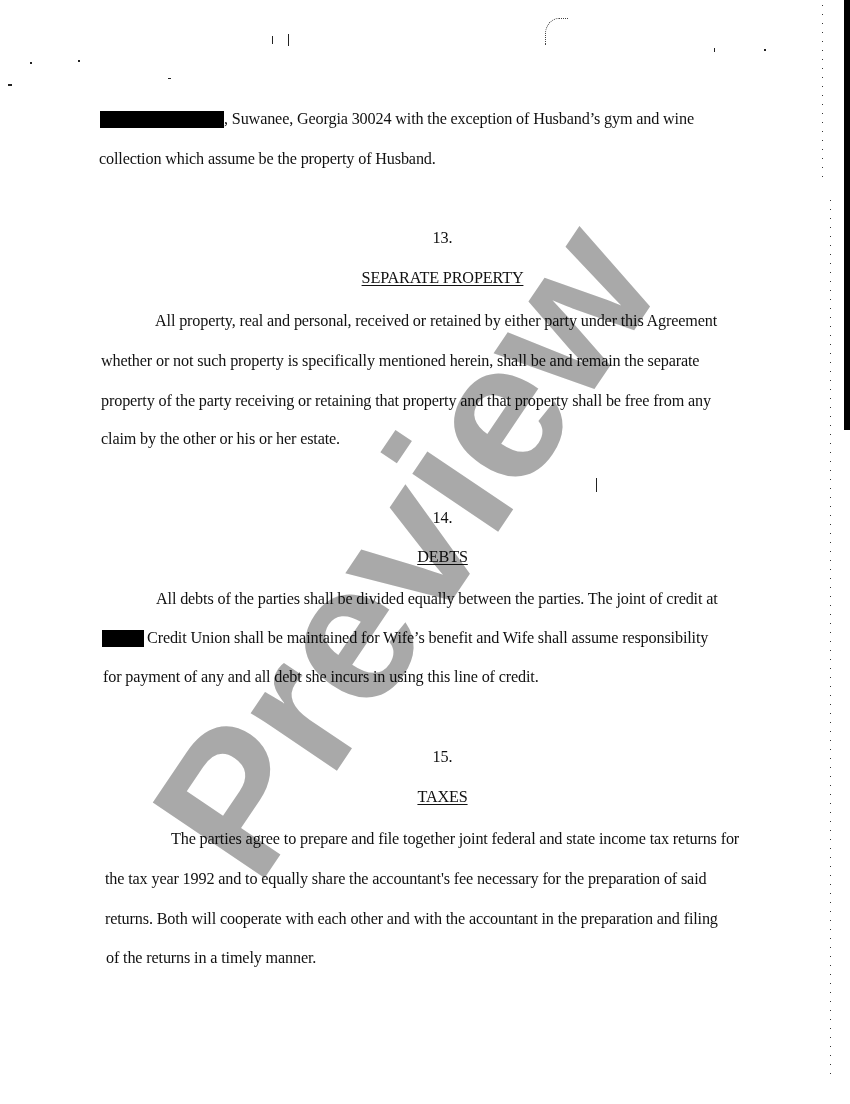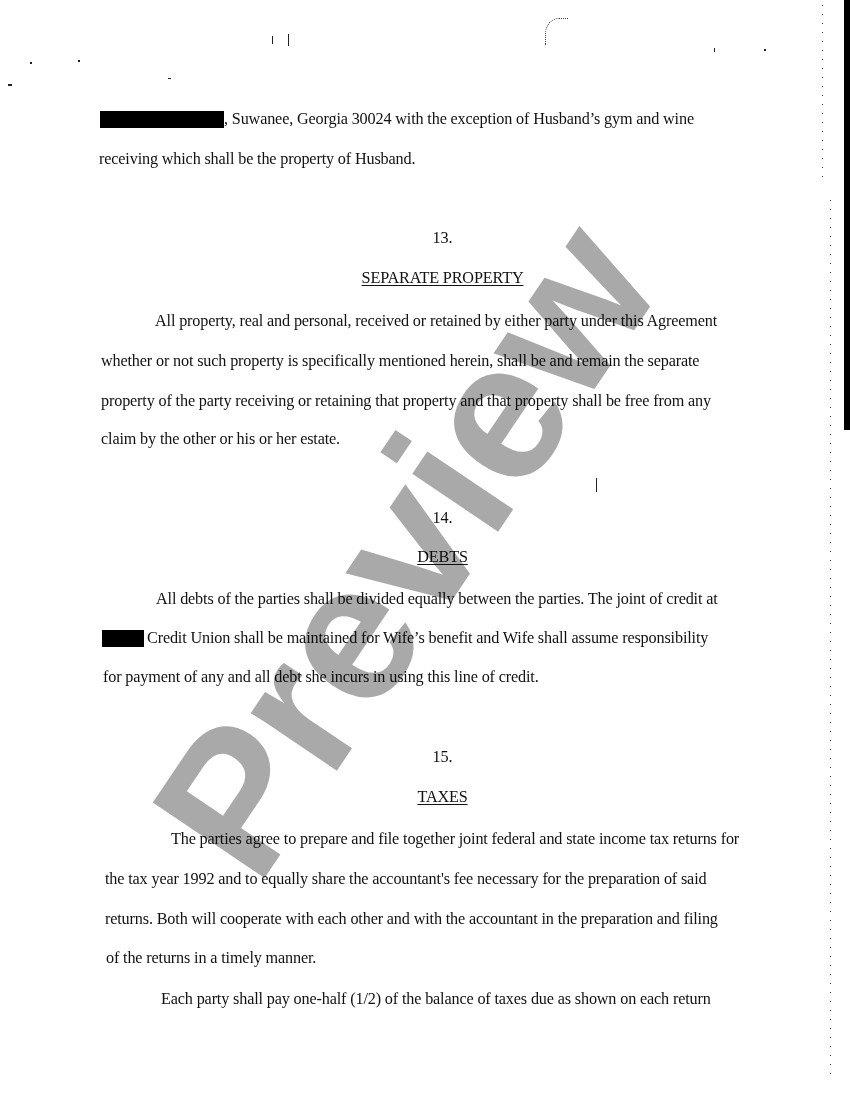--- a/index.html
+++ b/index.html
@@ -106,21 +106,21 @@
   <div class="speck" style="left:288px;top:34px;width:1px;height:12px"></div>
   <div class="speck" style="left:714px;top:48px;width:1px;height:4px"></div>
   <div class="speck" style="left:764px;top:49px"></div>
   <div class="speck" style="left:596px;top:478px;width:1px;height:14px"></div>
   <div class="dotcol" style="left:822px;top:5px;height:180px"></div>
   <div class="dotcol" style="left:830px;top:200px;height:880px"></div>
 
   <div class="line" style="left:100px;top:109px">
     <span class="redact" style="width:124px;height:17px"></span><span>, Suwanee, Georgia 30024 with the exception of Husband’s gym and wine</span>
   </div>
-  <div class="line" style="left:99px;top:149px">receiving which shall be the property of Husband.</div>
+  <div class="line" style="left:99px;top:149px">collection which assume be the property of Husband.</div>
 
   <div class="line center" style="top:228px">13.</div>
   <div class="line center heading" style="top:268px">SEPARATE PROPERTY</div>
   <div class="line" style="left:101px;top:351px">whether or not such property is specifically mentioned herein, shall be and remain the separate</div>
   <div class="line" style="left:155px;top:311px">All property, real and personal, received or retained by either party under this Agreement</div>
   <div class="line" style="left:101px;top:391px">property of the party receiving or retaining that property and that property shall be free from any</div>
   <div class="line" style="left:101px;top:429px">claim by the other or his or her estate.</div>
 
   <div class="line center" style="top:508px">14.</div>
   <div class="line center heading" style="top:547px">DEBTS</div>
@@ -129,16 +129,15 @@
   <div class="line" style="left:102px;top:628px">
     <span class="redact" style="width:42px;height:17px;margin-right:3px"></span><span>Credit Union shall be maintained for Wife’s benefit and Wife shall assume responsibility</span>
   </div>
 
   <div class="line center" style="top:747px">15.</div>
   <div class="line center heading" style="top:787px">TAXES</div>
   <div class="line" style="left:171px;top:829px">The parties agree to prepare and file together joint federal and state income tax returns for</div>
   <div class="line" style="left:105px;top:869px">the tax year 1992 and to equally share the accountant's fee necessary for the preparation of said</div>
   <div class="line" style="left:105px;top:909px">returns. Both will cooperate with each other and with the accountant in the preparation and filing</div>
   <div class="line" style="left:106px;top:948px">of the returns in a timely manner.</div>
-  <div class="line" style="left:161px;top:989px">Each party shall pay one-half (1/2) of the balance of taxes due as shown on each return</div>
 
   <div class="watermark">Preview</div>
 </div>
 
 </body></html>

